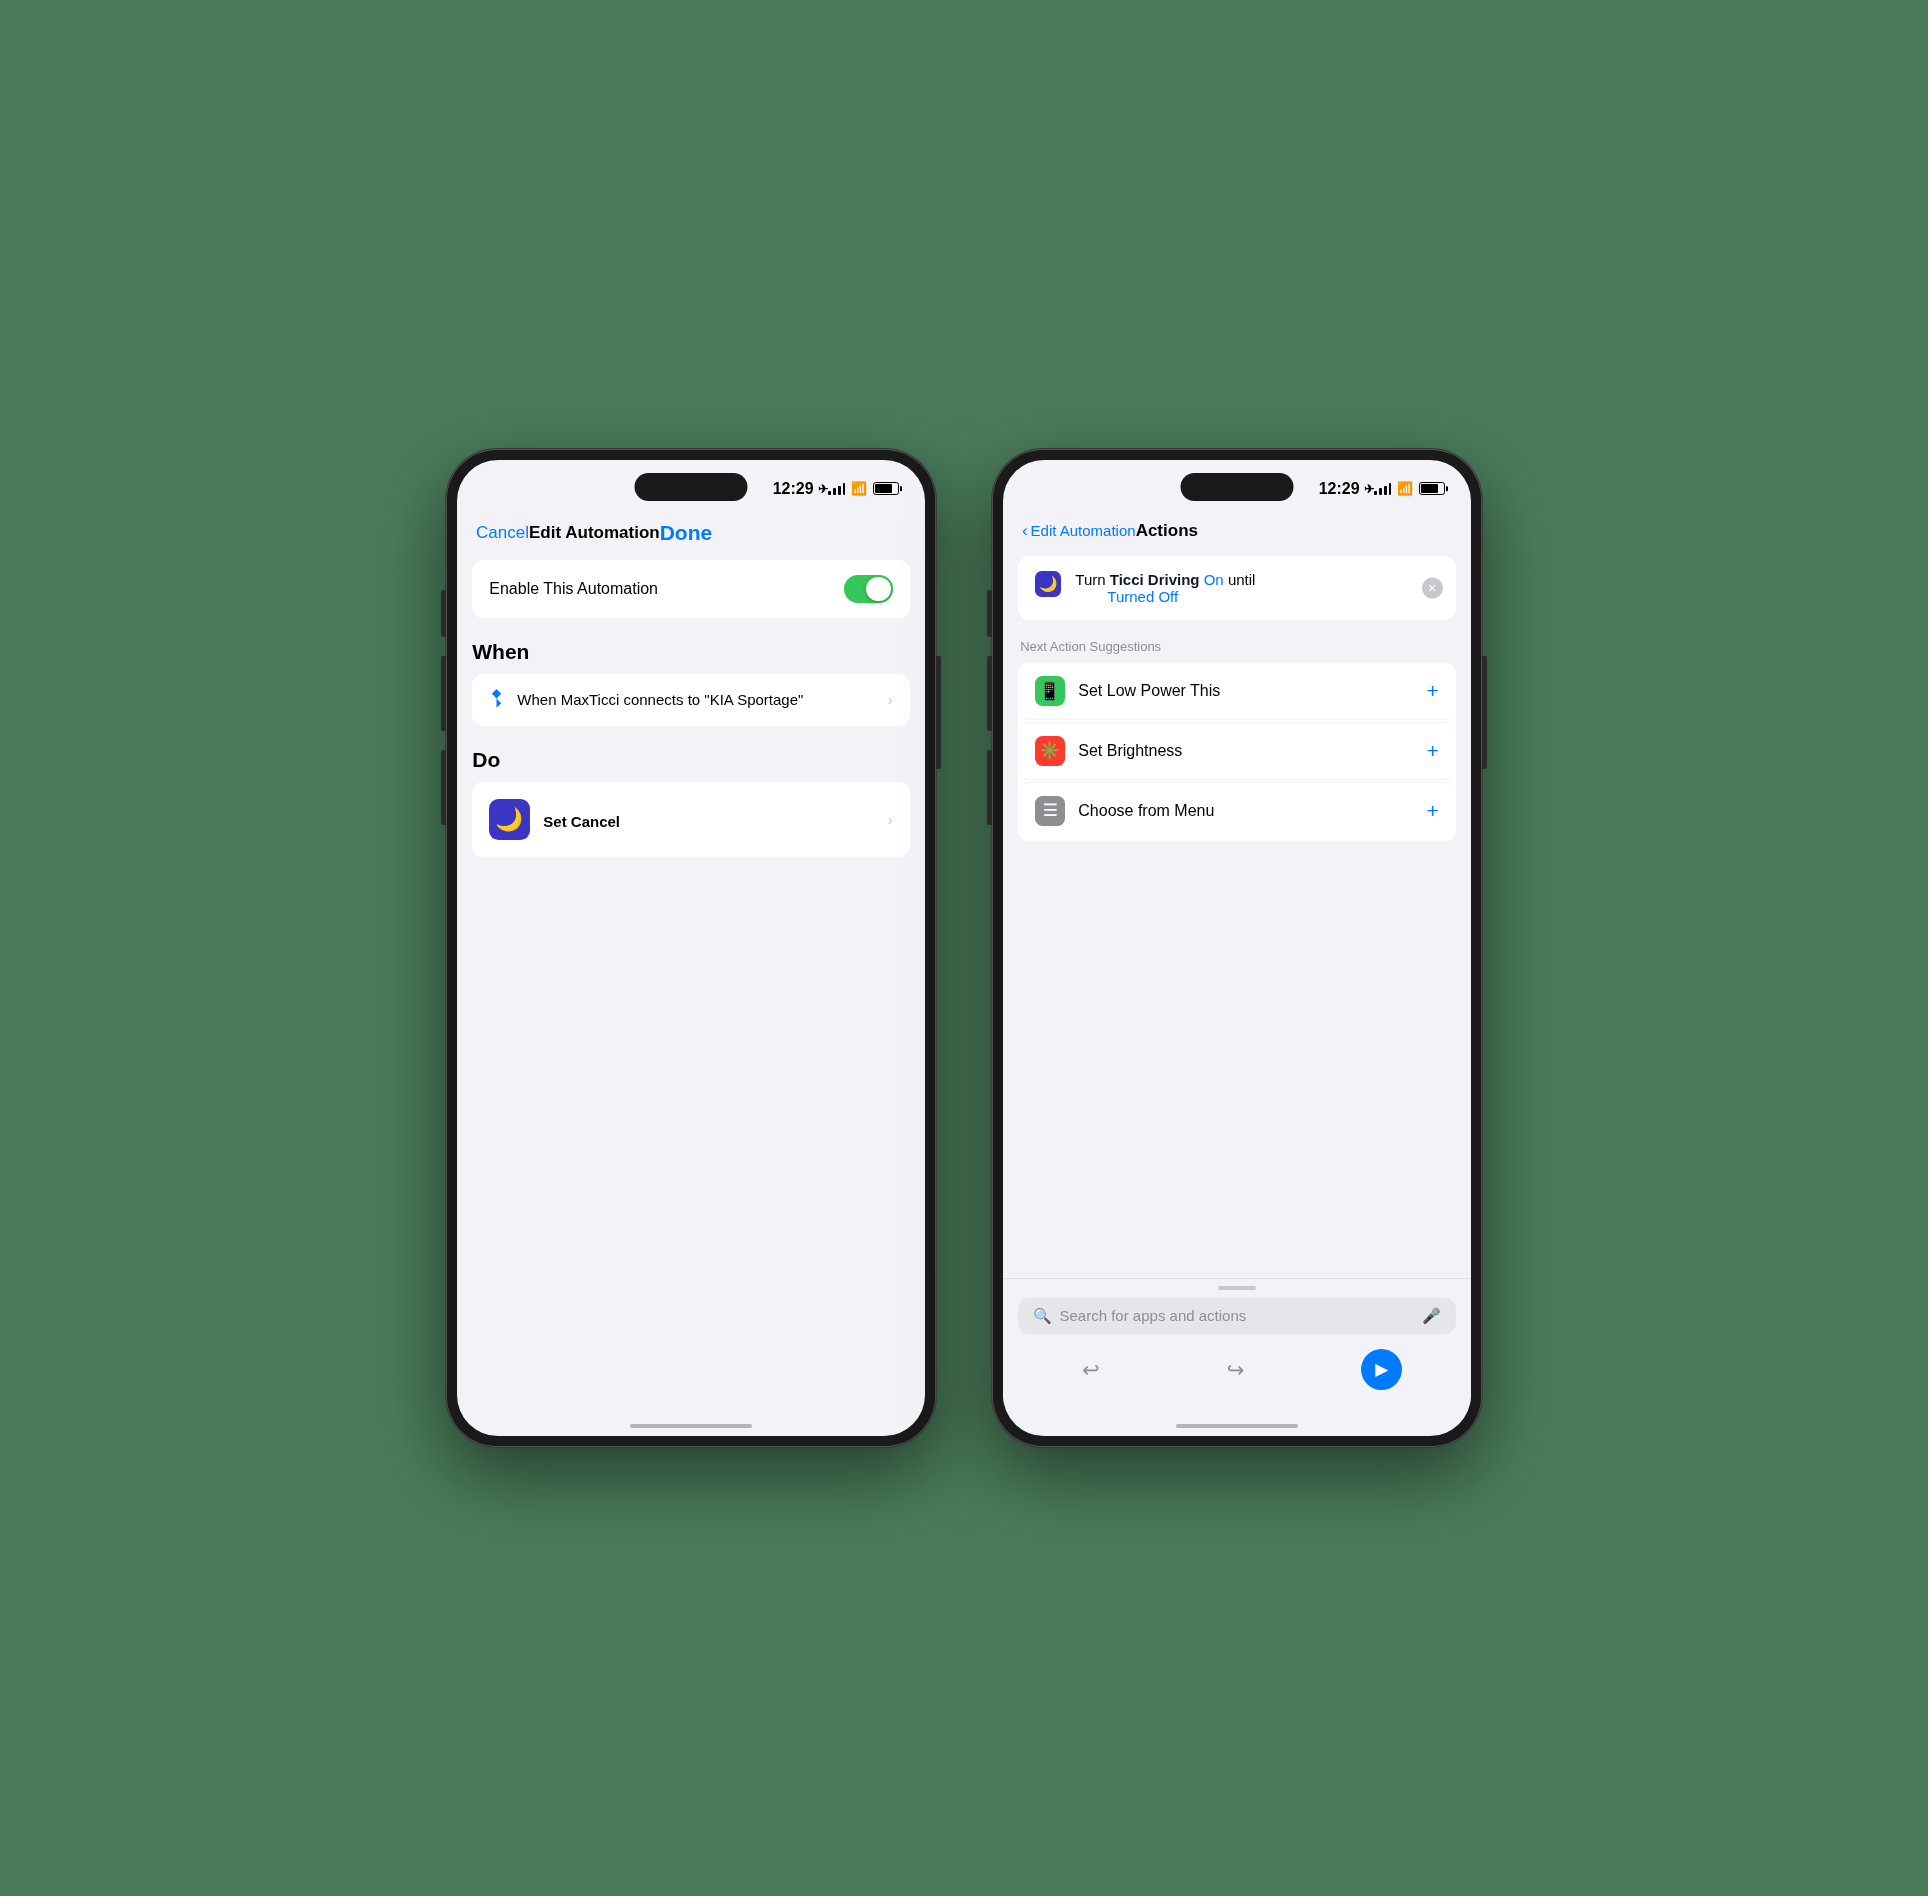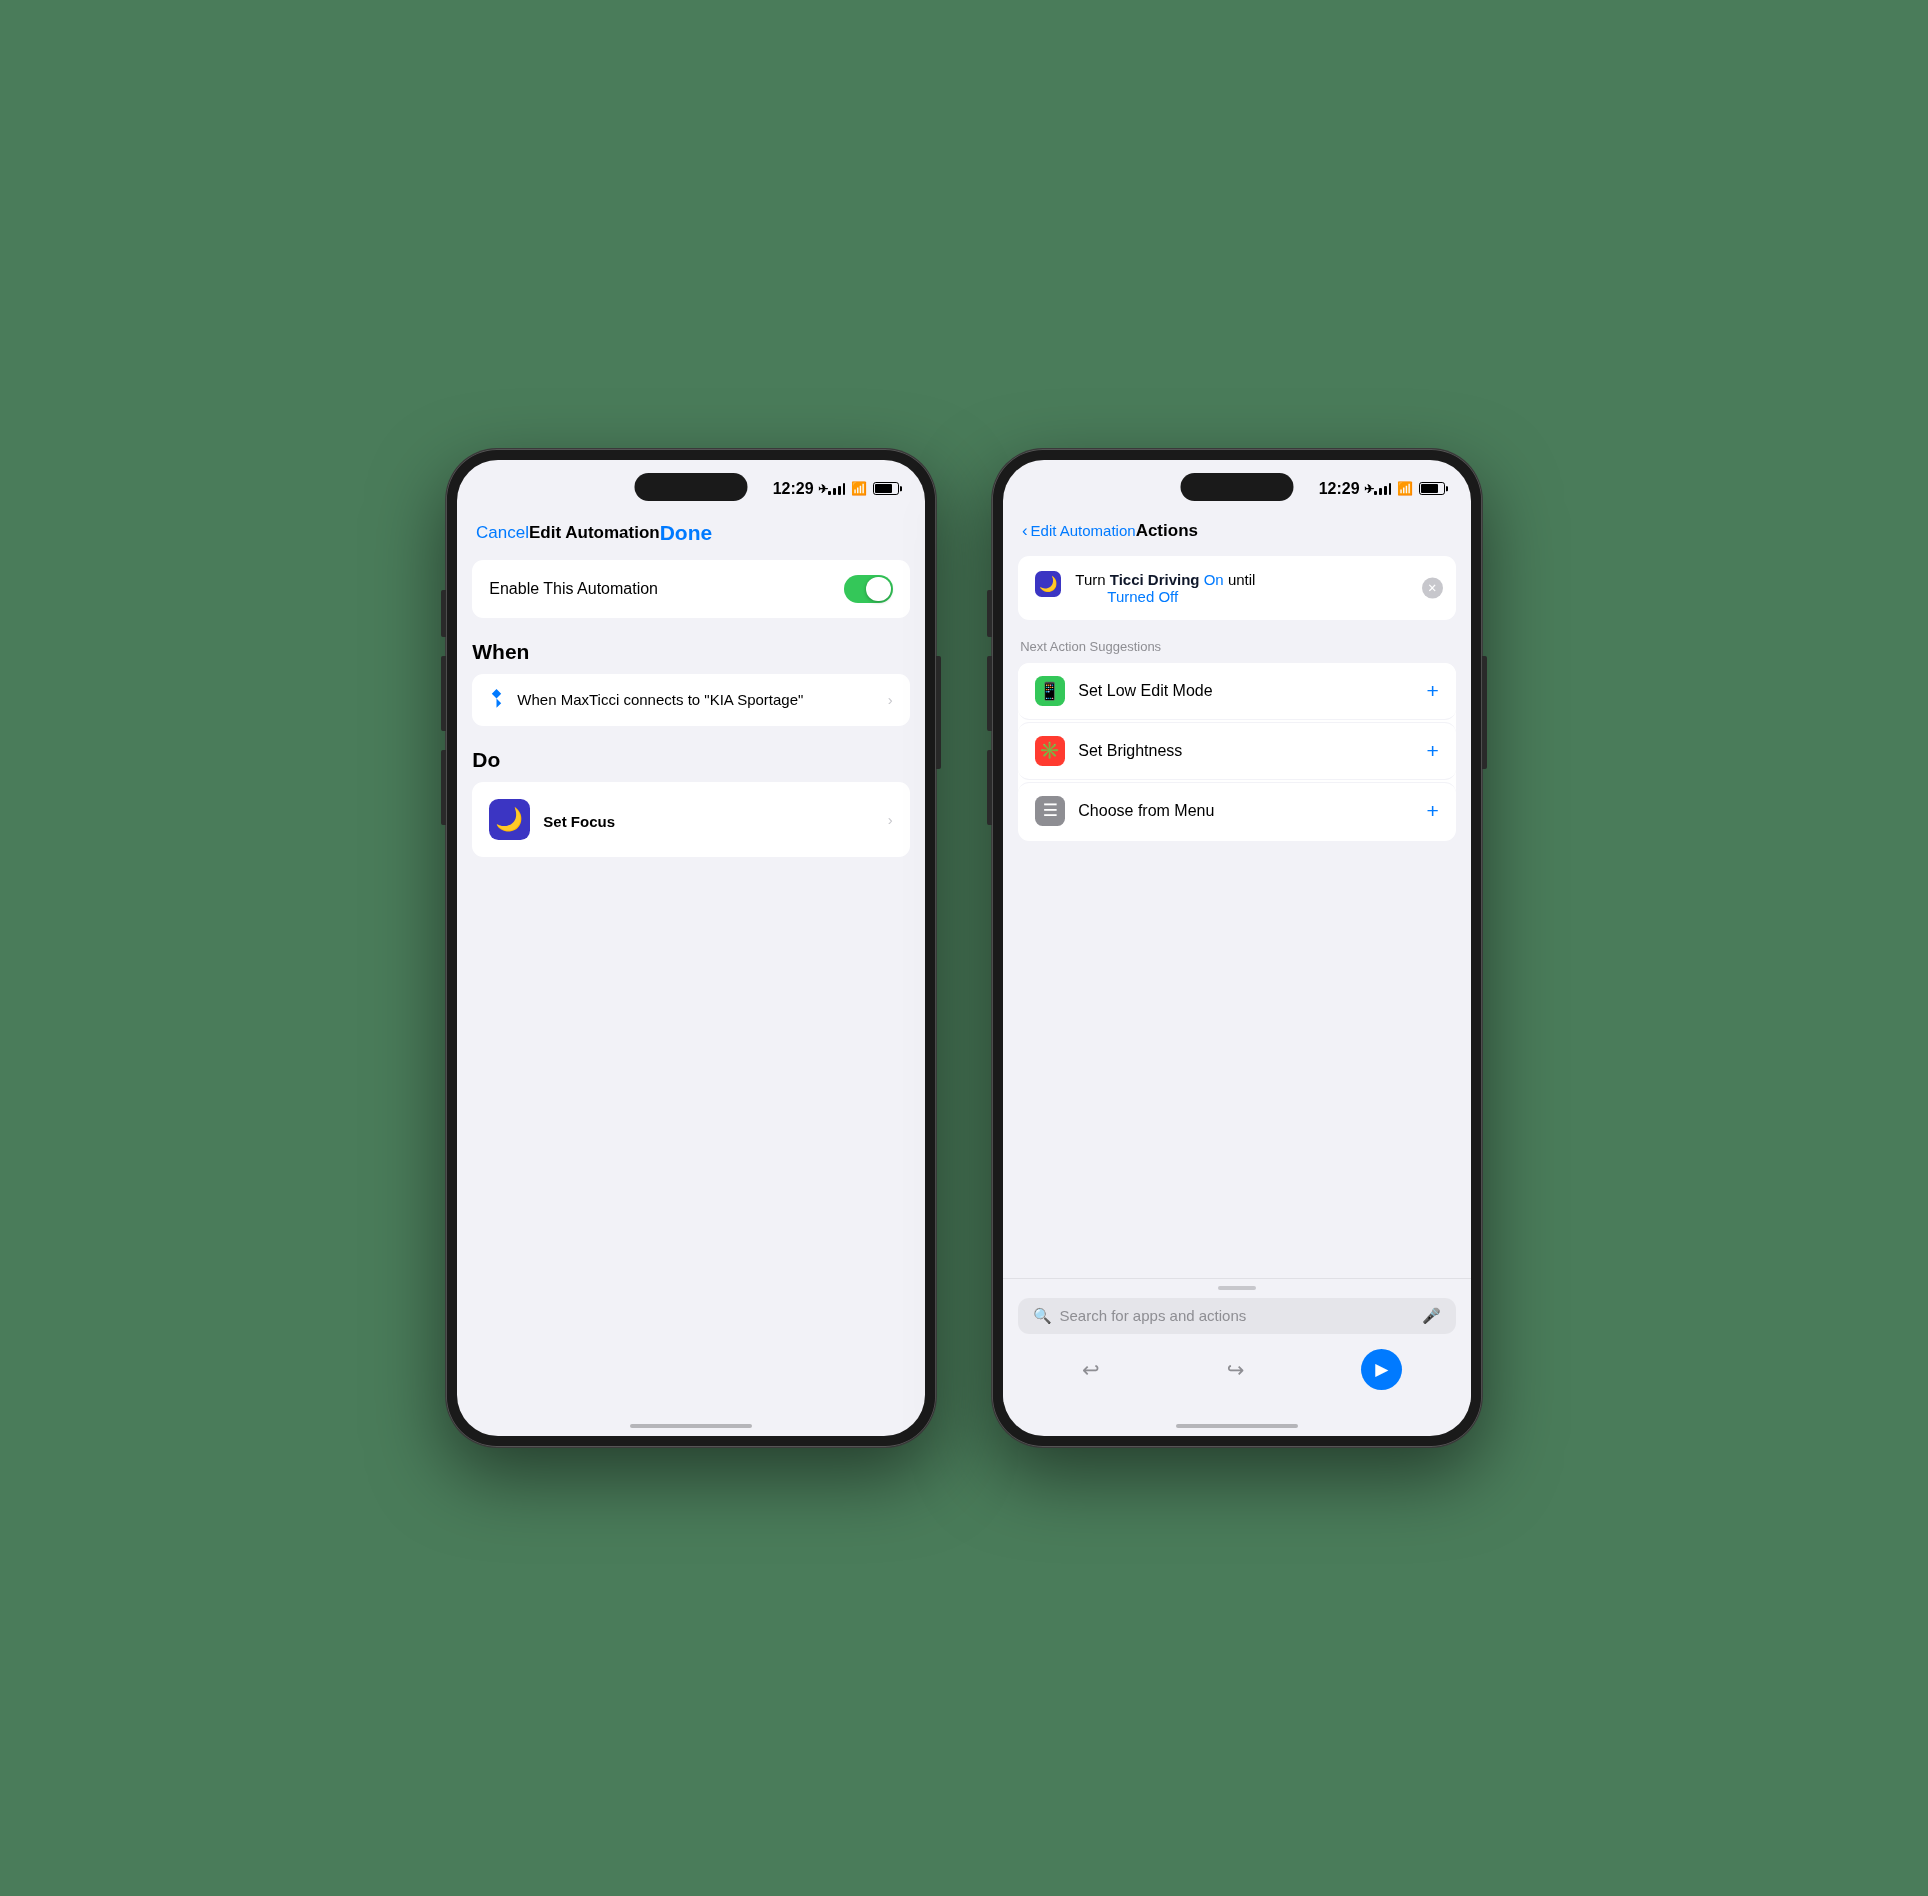--- a/index.html
+++ b/index.html
@@ -576,21 +576,21 @@
           <span class="list-item-text">When MaxTicci connects to "KIA Sportage"</span>
           <span class="chevron">›</span>
         </div>
 
         <div class="section-header">Do</div>
         <div class="do-item">
           <div class="focus-icon">
             <span>🌙</span>
           </div>
           <div class="do-item-content">
-            <div class="do-item-title">Set Focus</div>
+            <div class="do-item-title">Set Cancel</div>
           </div>
           <span class="chevron">›</span>
         </div>
 
       </div>
 
       <div class="home-indicator">
         <div class="home-bar"></div>
       </div>
     </div>
@@ -653,21 +653,21 @@
         </div>
 
         <div class="suggestions-label">Next Action Suggestions</div>
 
         <div class="suggestions-list">
 
           <div class="suggestion-item">
             <div class="suggestion-icon icon-green">
               <span style="font-size:17px; color:#fff;">📱</span>
             </div>
-            <span class="suggestion-text">Set Low Edit Mode</span>
+            <span class="suggestion-text">Set Low Power This</span>
             <span class="suggestion-add">+</span>
           </div>
 
           <div class="suggestion-item">
             <div class="suggestion-icon icon-red">
               <span style="font-size:17px;">✳️</span>
             </div>
             <span class="suggestion-text">Set Brightness</span>
             <span class="suggestion-add">+</span>
           </div>

